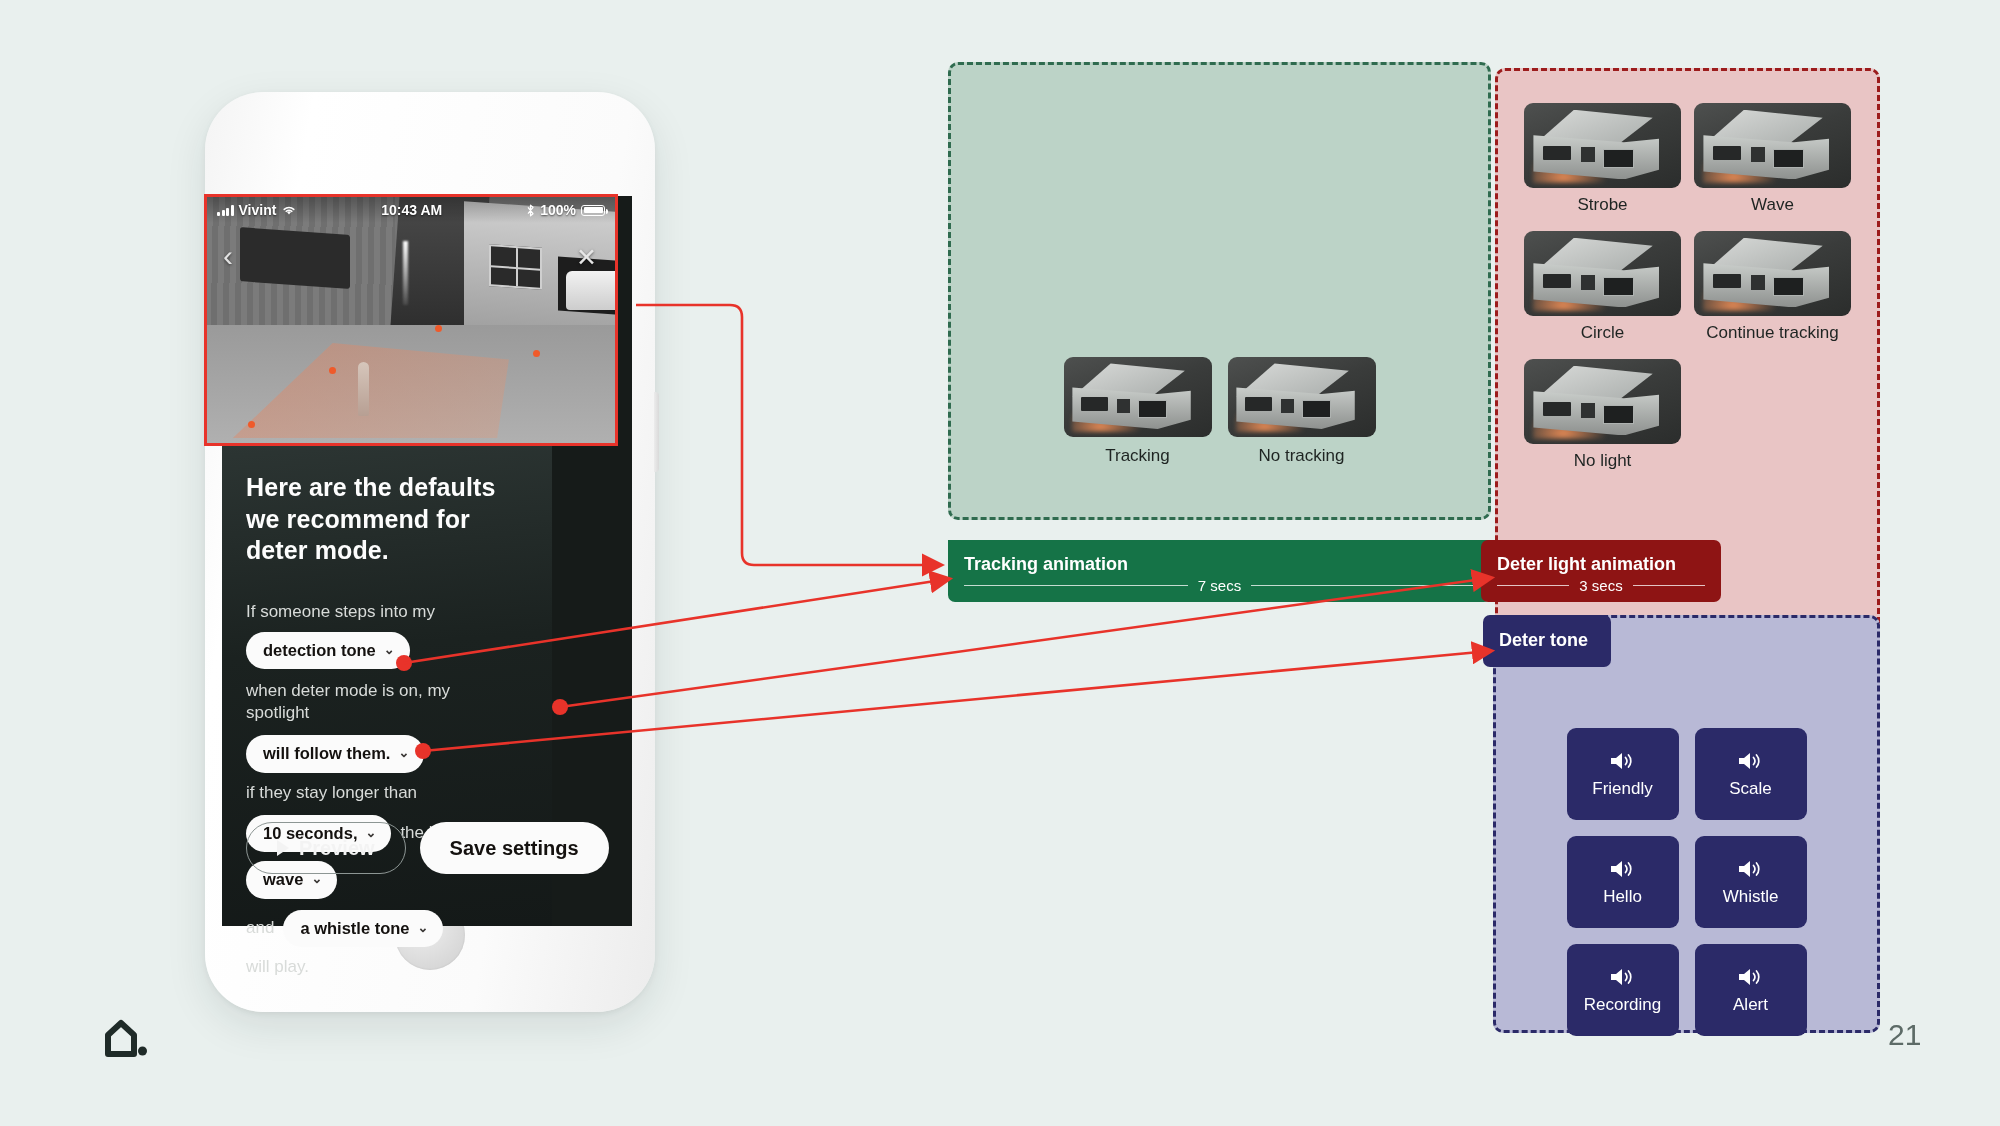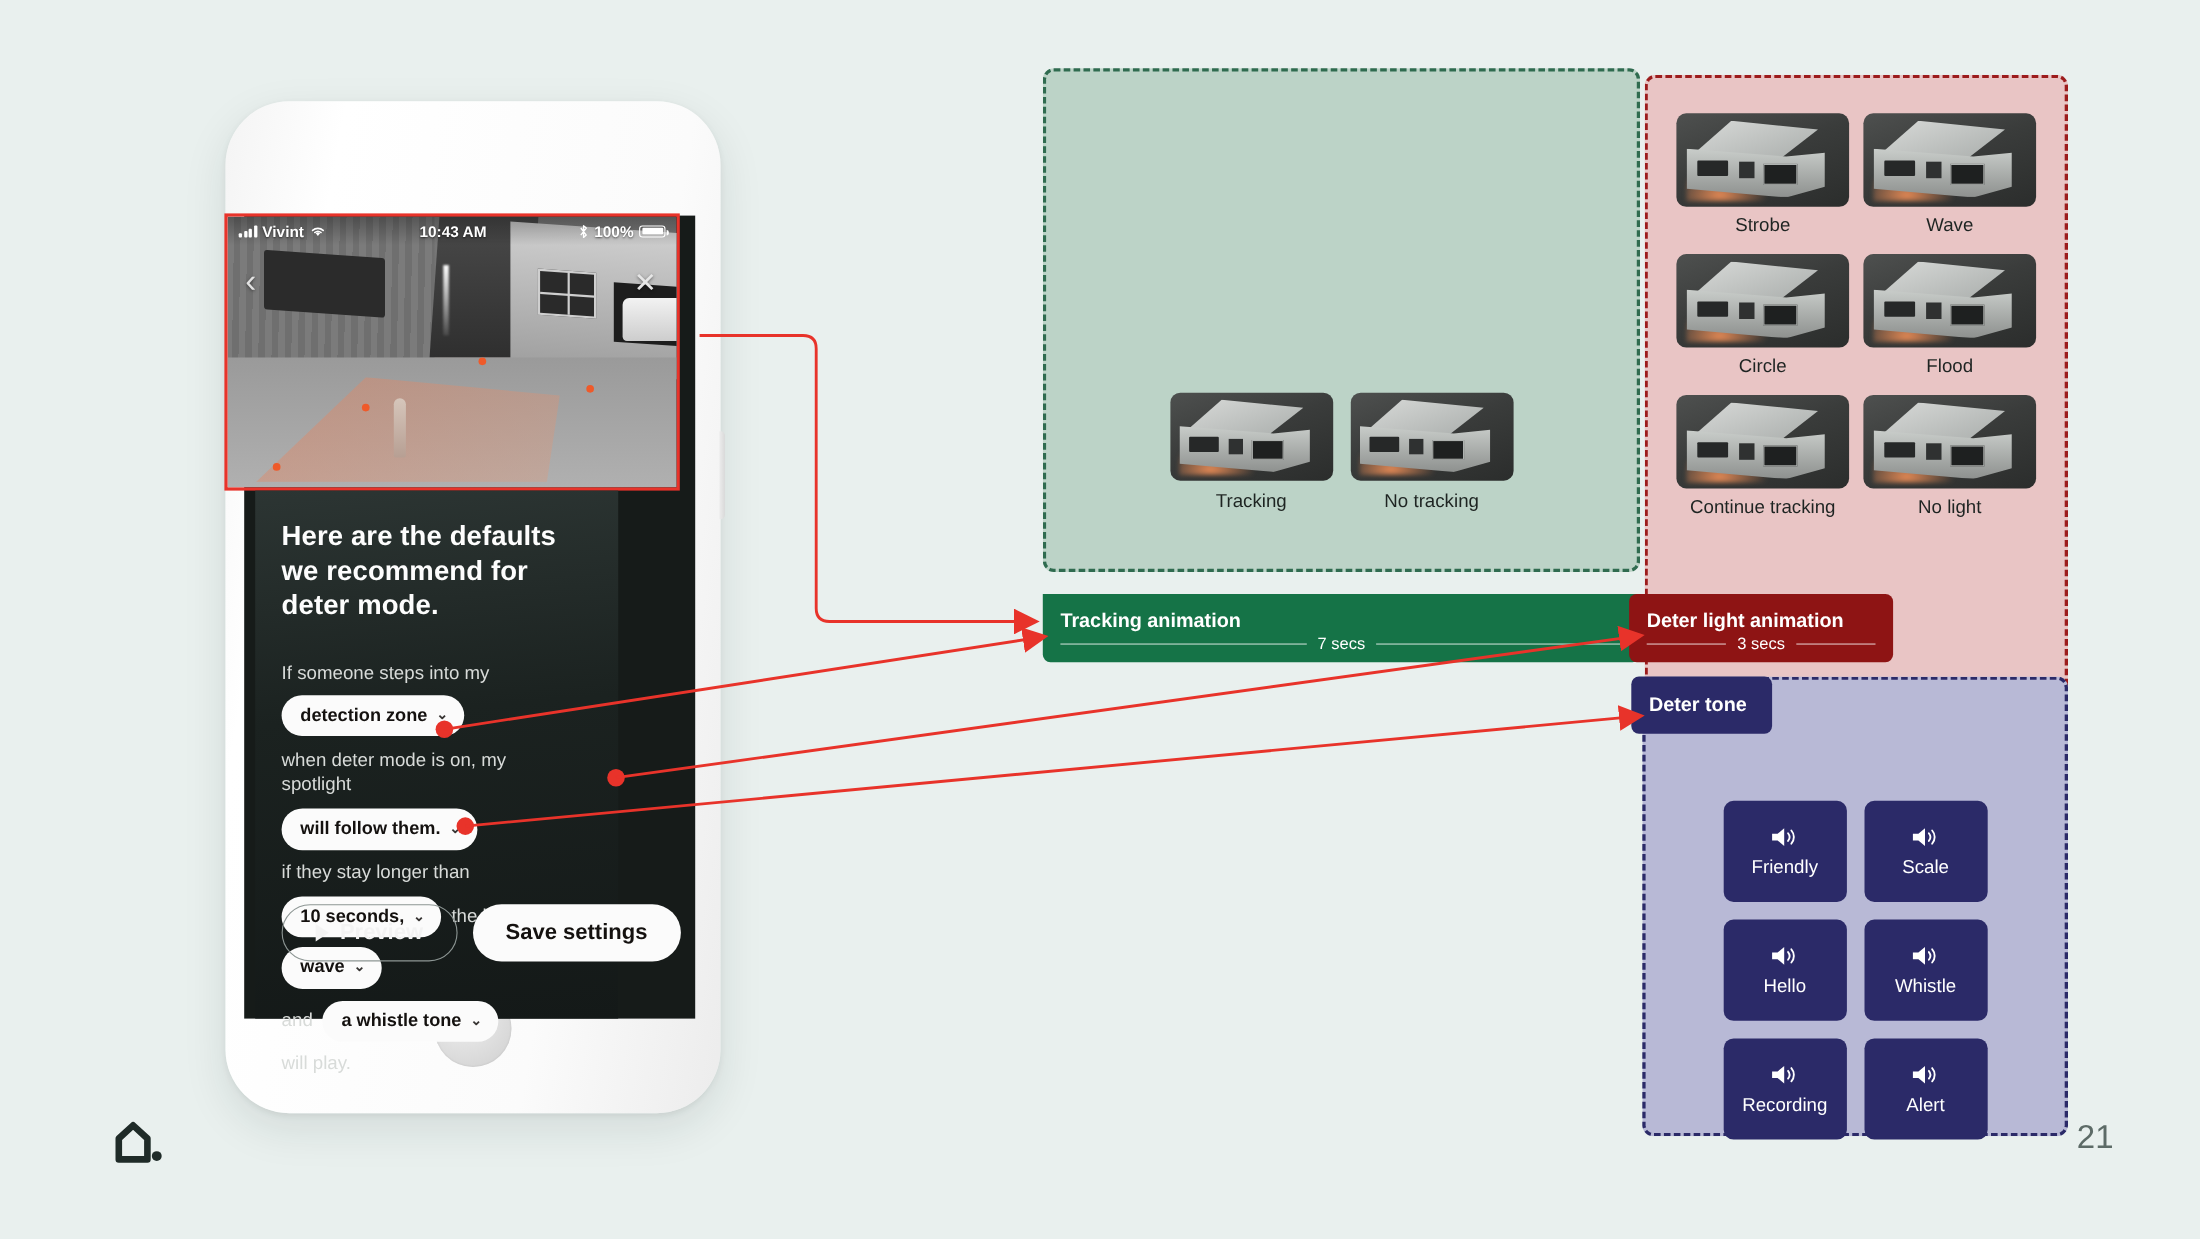--- a/index.html
+++ b/index.html
@@ -127,21 +127,21 @@
   .bars i:nth-child(1){height:4px}.bars i:nth-child(2){height:6px}
   .bars i:nth-child(3){height:8px}.bars i:nth-child(4){height:11px}
   .batt { width:24px; height:11px; border:1.6px solid #fff; border-radius:3px; position:relative; }
   .batt::after{content:"";position:absolute;right:-4px;top:3px;width:2px;height:5px;background:#fff;border-radius:0 2px 2px 0;}
   .batt i{position:absolute;left:1.5px;top:1.5px;bottom:1.5px;right:1.5px;background:#fff;border-radius:1px;}
   .cam-back { position:absolute; left:16px; top:44px; color:#e2e2e2; font-size:30px; font-weight:300; line-height:1; text-shadow:0 1px 3px rgba(0,0,0,.5);}
   .cam-close { position:absolute; right:18px; top:48px; color:#e6e6e6; font-size:25px; font-weight:300; line-height:1; text-shadow:0 1px 3px rgba(0,0,0,.5);}
 
   
   .sheet {
-    position: absolute; left: 232px; top: 446px; width: 330px; height: 480px;
+    position: absolute; left: 222px; top: 446px; width: 330px; height: 480px;
     background: linear-gradient(175deg,#2c3533 0%, #1b2220 42%, #141918 100%);
     padding: 26px 40px 0 24px;
     color: #fff;
   }
   .sheet-title {
     font-size: 25px; line-height: 1.26; font-weight: 700; letter-spacing: .1px;
     color:#fdfdfd; max-width: 330px;
   }
   .sent { margin-top: 34px; }
   .sent-row {
@@ -347,21 +347,21 @@
     <div class="cam-close">✕</div>
   </div>
 
   <div class="sheet">
     <div class="sheet-title">Here are the defaults we recommend for deter mode.</div>
 
     <div class="sent">
       <div class="sent-row">
         <span>If someone steps into my</span>
         <span class="pill">
-          <span>detection zone</span>
+          <span>detection tone</span>
           <span class="chev">⌄</span>
         </span>
       </div>
 
       <div class="sent-row">
         <span>when deter mode is on, my spotlight</span>
       </div>
 
       <div class="sent-row">
         <span class="pill">
@@ -477,31 +477,20 @@
       </div>
       <div class="thumb-cell">
         <div class="thumb">
           <div class="glow"></div>
             <div class="roof"></div>
             <div class="body"></div>
           <div class="win"></div>
             <div class="door"></div>
             <div class="garage"></div>
         </div>
-        <div class="thumb-label">Flood</div>
-      </div>
-      <div class="thumb-cell">
-        <div class="thumb">
-          <div class="glow"></div>
-            <div class="roof"></div>
-            <div class="body"></div>
-          <div class="win"></div>
-            <div class="door"></div>
-            <div class="garage"></div>
-        </div>
         <div class="thumb-label">Continue tracking</div>
       </div>
       <div class="thumb-cell">
         <div class="thumb">
           <div class="glow"></div>
             <div class="roof"></div>
             <div class="body"></div>
           <div class="win"></div>
             <div class="door"></div>
             <div class="garage"></div>

